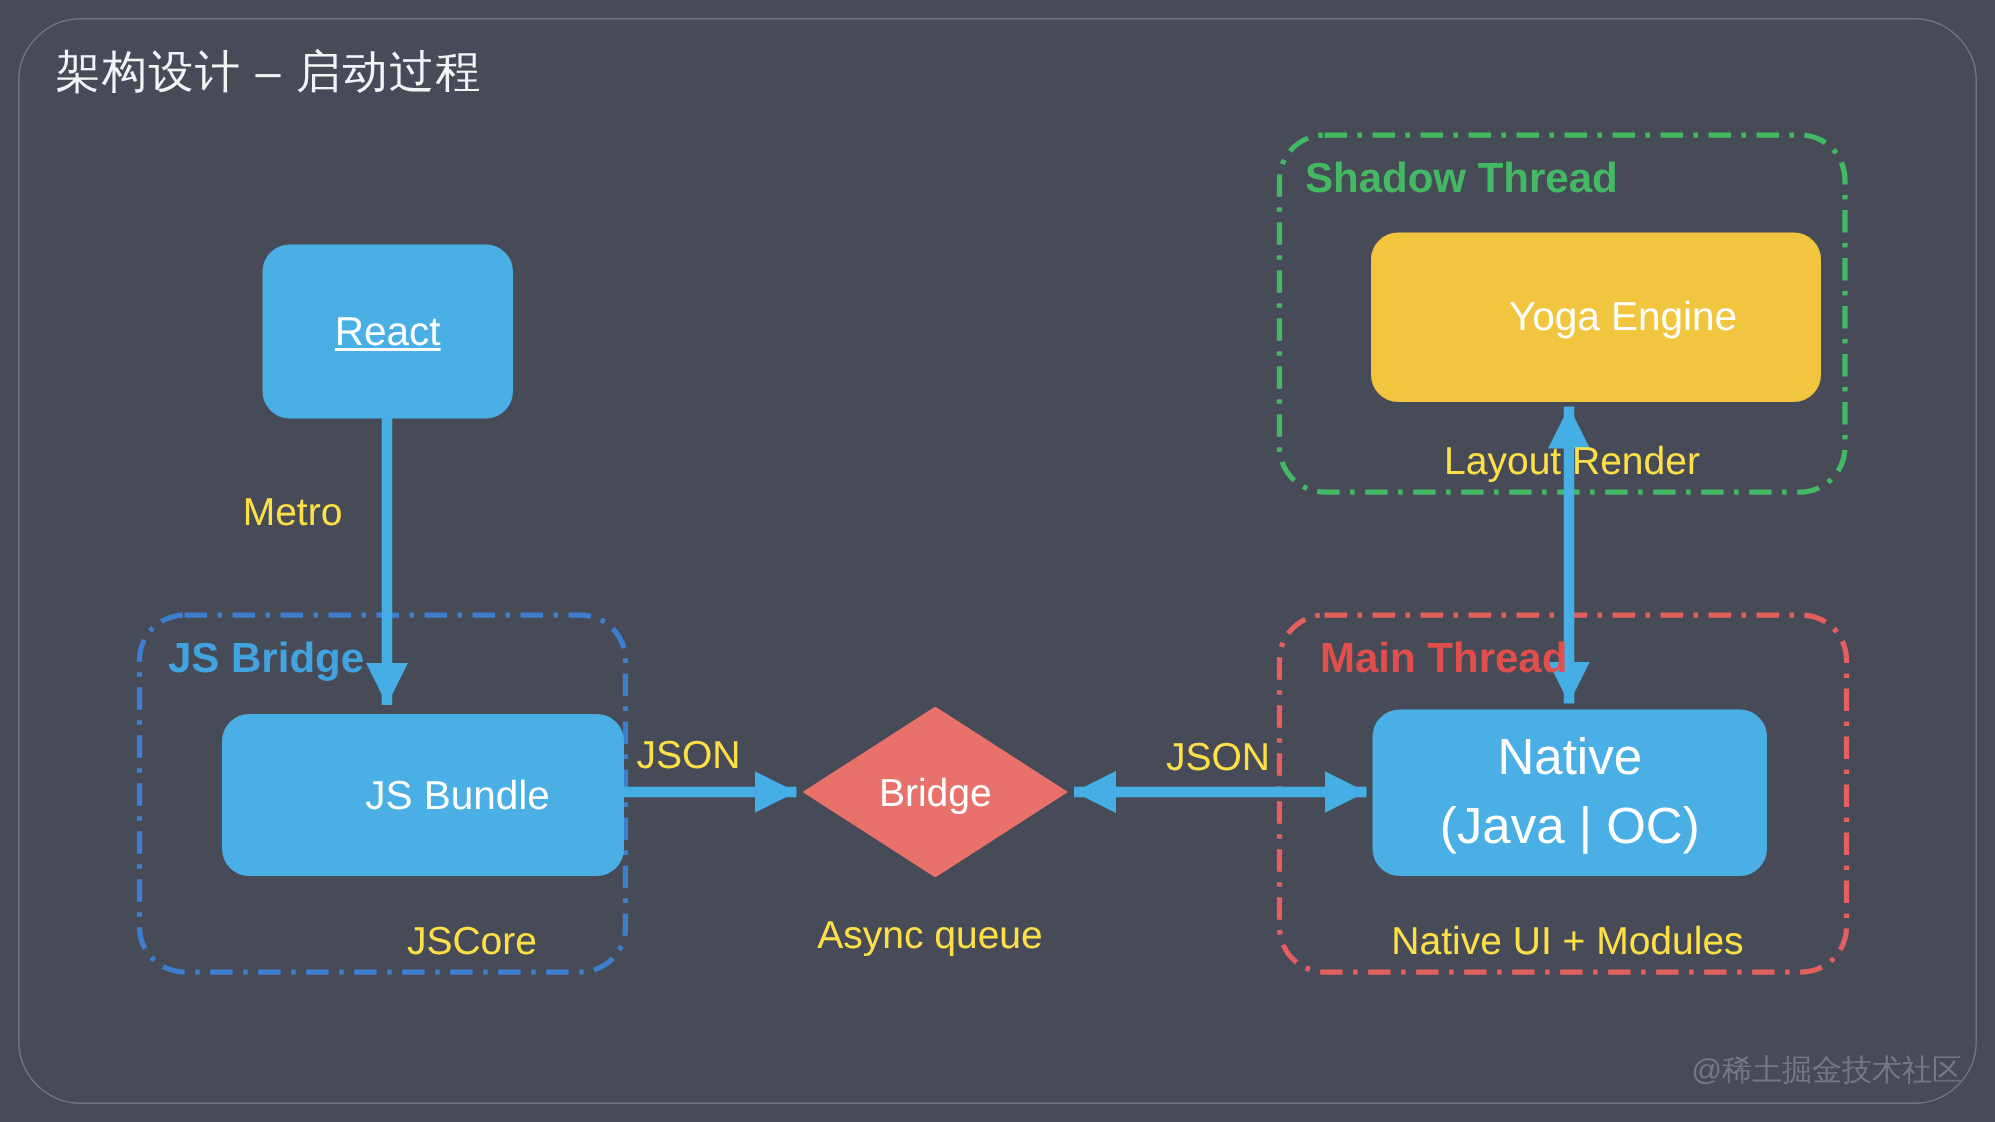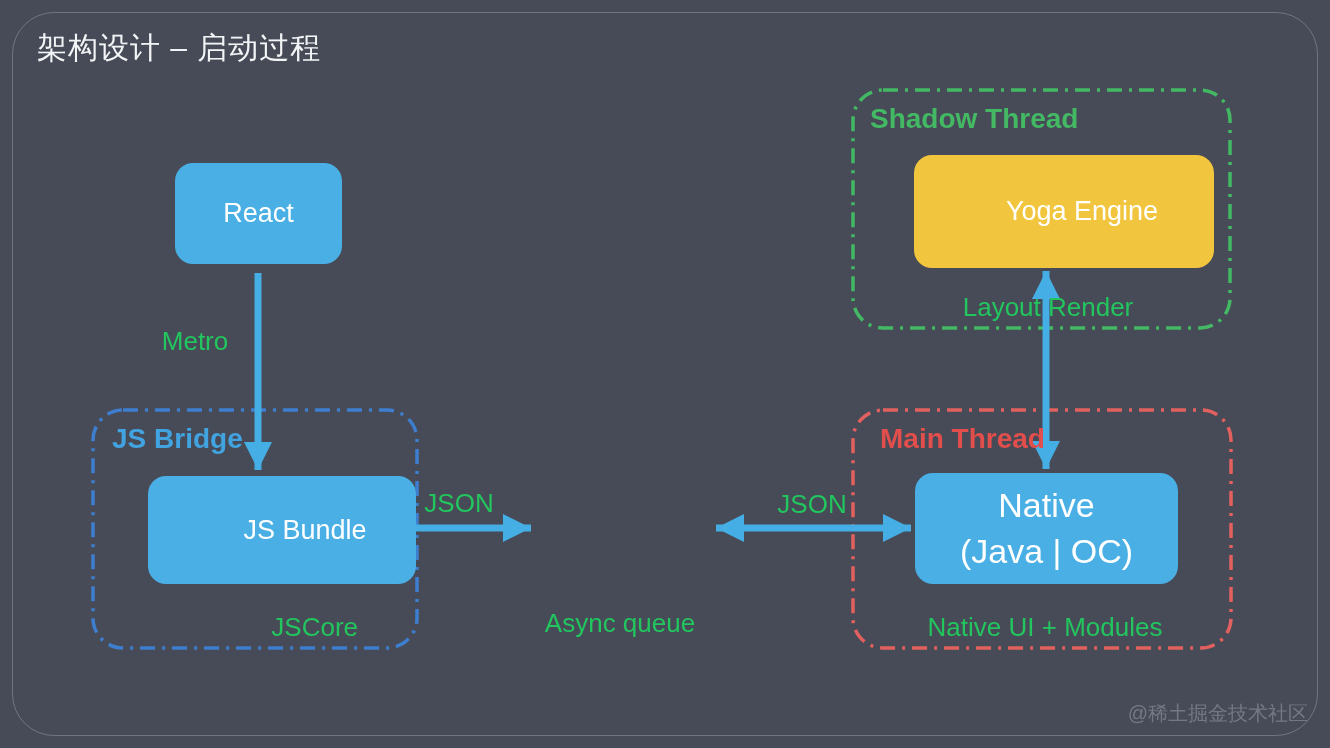--- a/index.html
+++ b/index.html
@@ -36,36 +36,36 @@
     display: flex; flex-direction: column;
     align-items: center; justify-content: center;
     border-radius: 18px;
     font-size: 27px;
     color: #ffffff;
     text-align: center;
     line-height: 1.35;
   }
   .node.blue   { background: #49afe4; }
   .node.yellow { background: #f2c53e; padding-left: 36px; }
-  .node-react  { left: 175px; top: 163px; width: 167px; height: 101px; }
+  .node-react  { left: 175px; top: 163px; width: 167px; height: 116px; text-decoration: underline; }
   .node-bundle { left: 148px; top: 476px; width: 222px; height: 108px; padding-left: 46px; }
   .node-native { left: 915px; top: 473px; width: 263px; height: 111px; font-size: 34px; }
   .node-yoga   { left: 914px; top: 155px; width: 264px; height: 113px; }
   .diamond {
     position: absolute;
     left: 535px; top: 471px; width: 177px; height: 114px;
     background: #e8716b;
     clip-path: polygon(50% 0%, 100% 50%, 50% 100%, 0% 50%);
     display: flex; align-items: center; justify-content: center;
     font-size: 26px; color: #ffffff;
   }
   .lbl {
     position: absolute;
     font-size: 26px;
-    color: #22c55e;
+    color: #fde047;
     white-space: nowrap;
   }
   .lbl-metro  { left: 155px; top: 326px; width: 80px;  text-align: center; }
   .lbl-jscore { left: 158px; top: 612px; width: 200px; text-align: right; }
   .lbl-json-left  { left: 409px; top: 488px; width: 100px; text-align: center; }
   .lbl-json-right { left: 762px; top: 489px; width: 100px; text-align: center; }
   .lbl-async  { left: 520px; top: 608px; width: 200px; text-align: center; }
   .lbl-native-caption { left: 895px; top: 612px; width: 300px; text-align: center; }
   .lbl-layout-render  { left: 898px; top: 292px; width: 300px; text-align: center; }
   .group-label {
@@ -113,20 +113,23 @@
   </svg>
 
   <div class="node blue node-react">
     <span>React</span>
   </div>
 
   <div class="node blue node-bundle">
     <span>JS Bundle</span>
   </div>
 
+  <div class="diamond">
+    <span>Bridge</span>
+  </div>
 
   <div class="node blue node-native">
     <span>Native</span>
     <span>(Java | OC)</span>
   </div>
 
   <div class="node yellow node-yoga">
     <span>Yoga Engine</span>
   </div>
 

